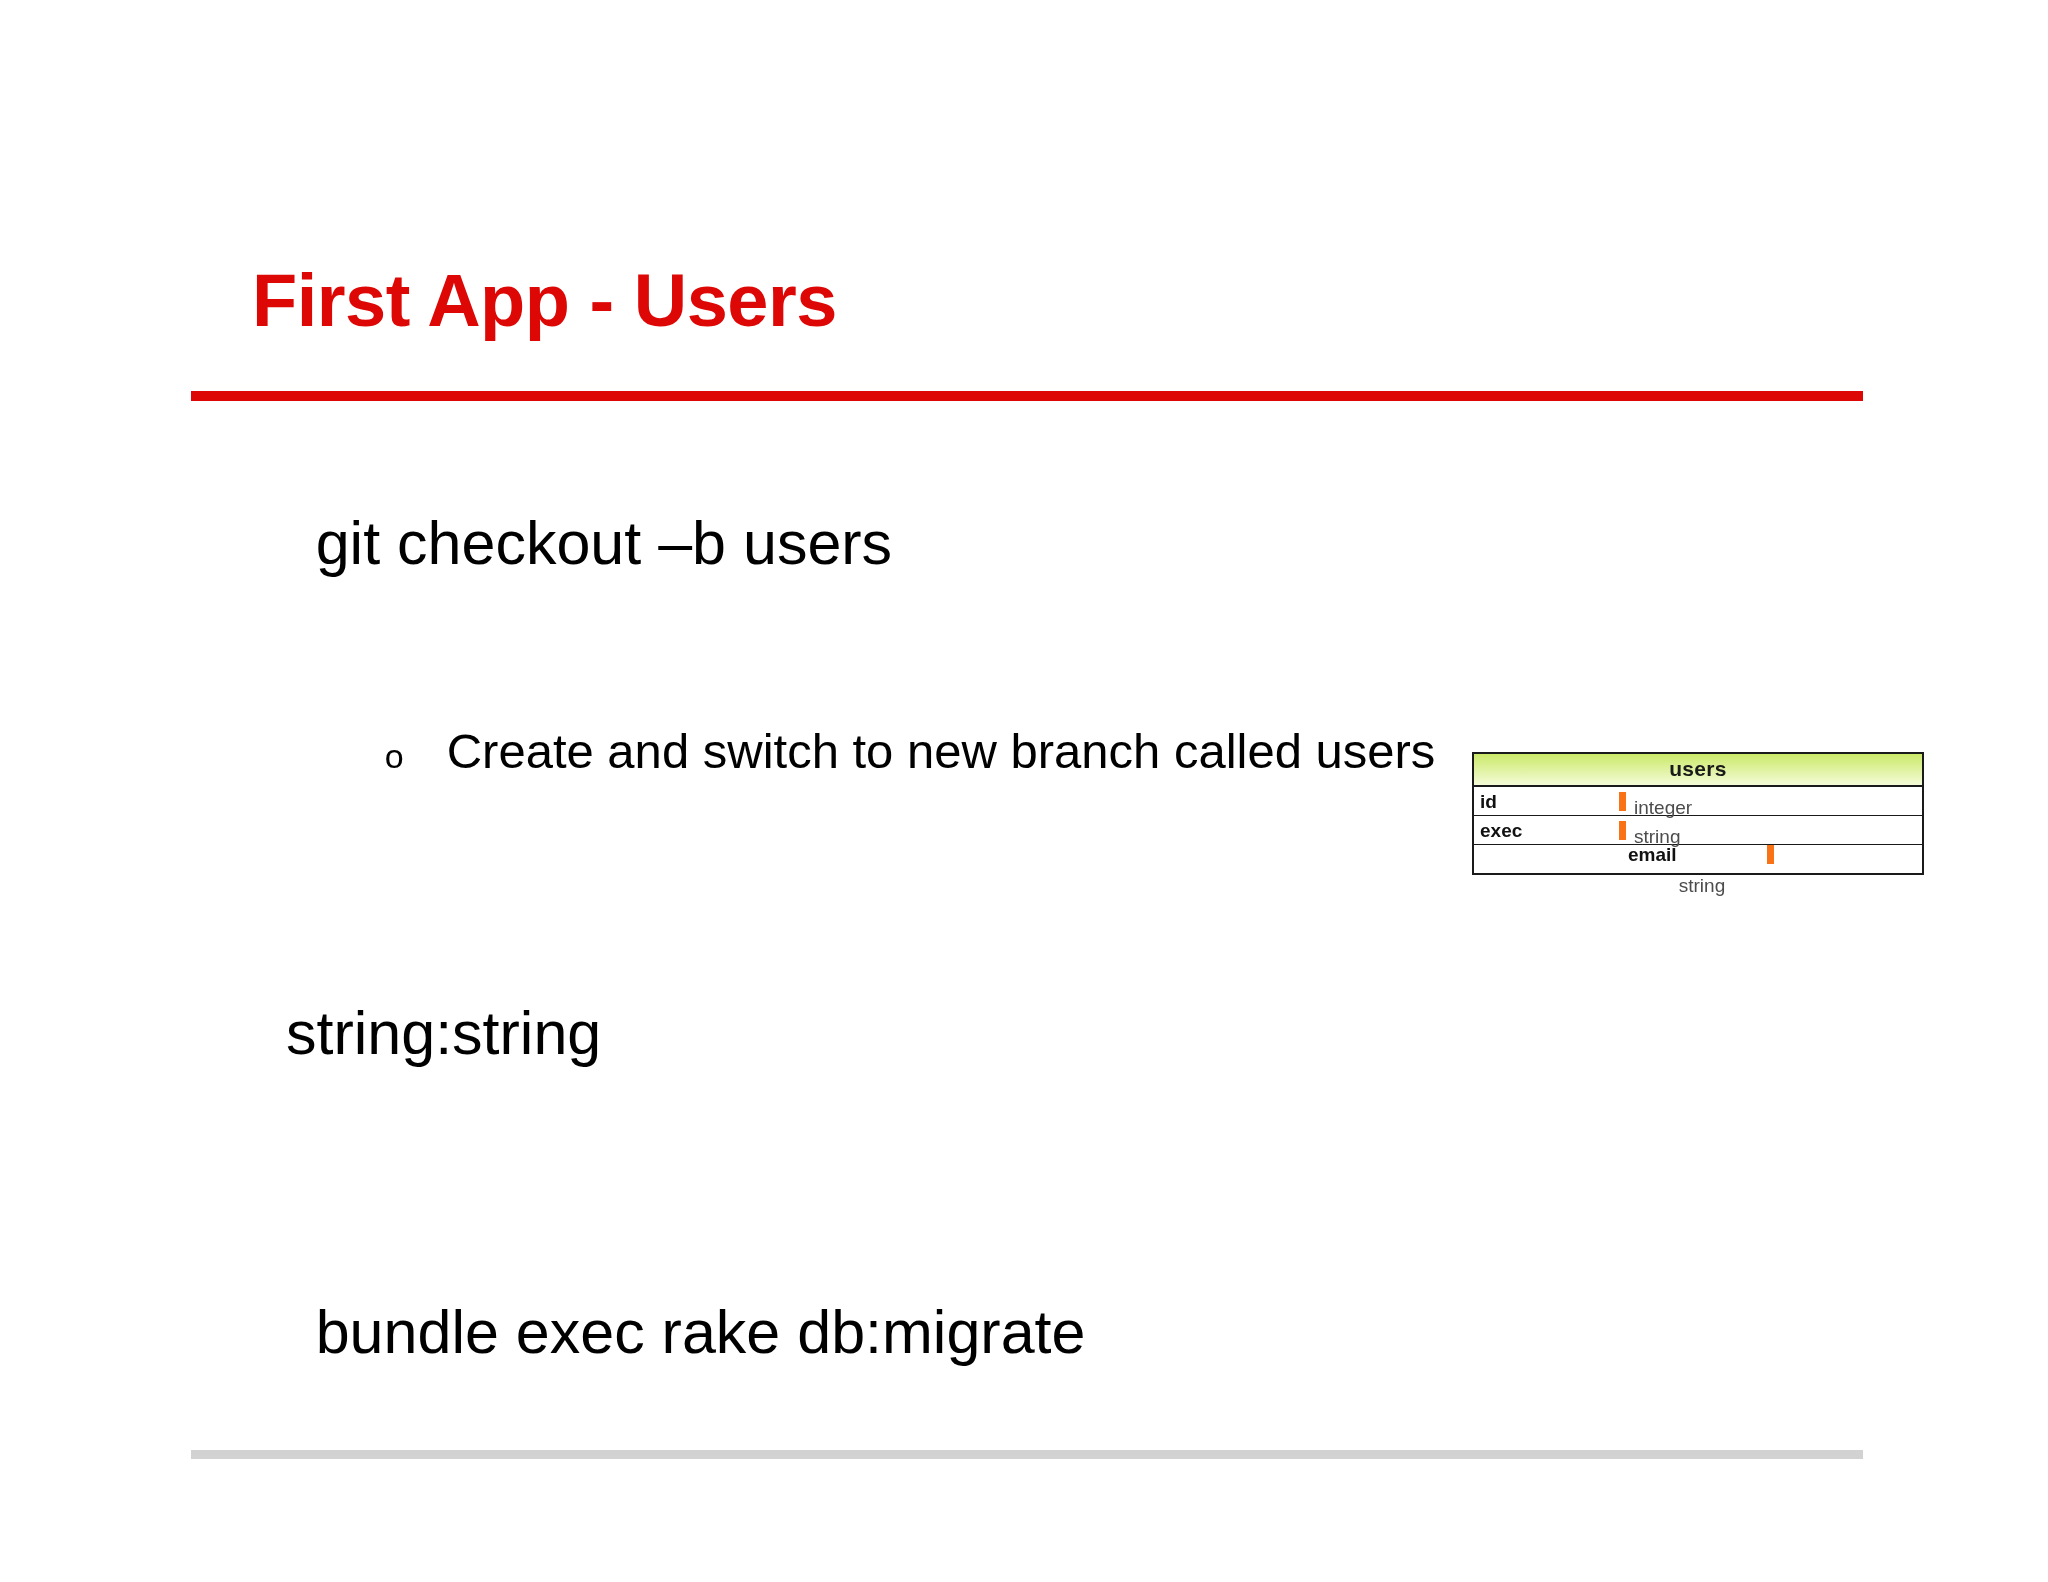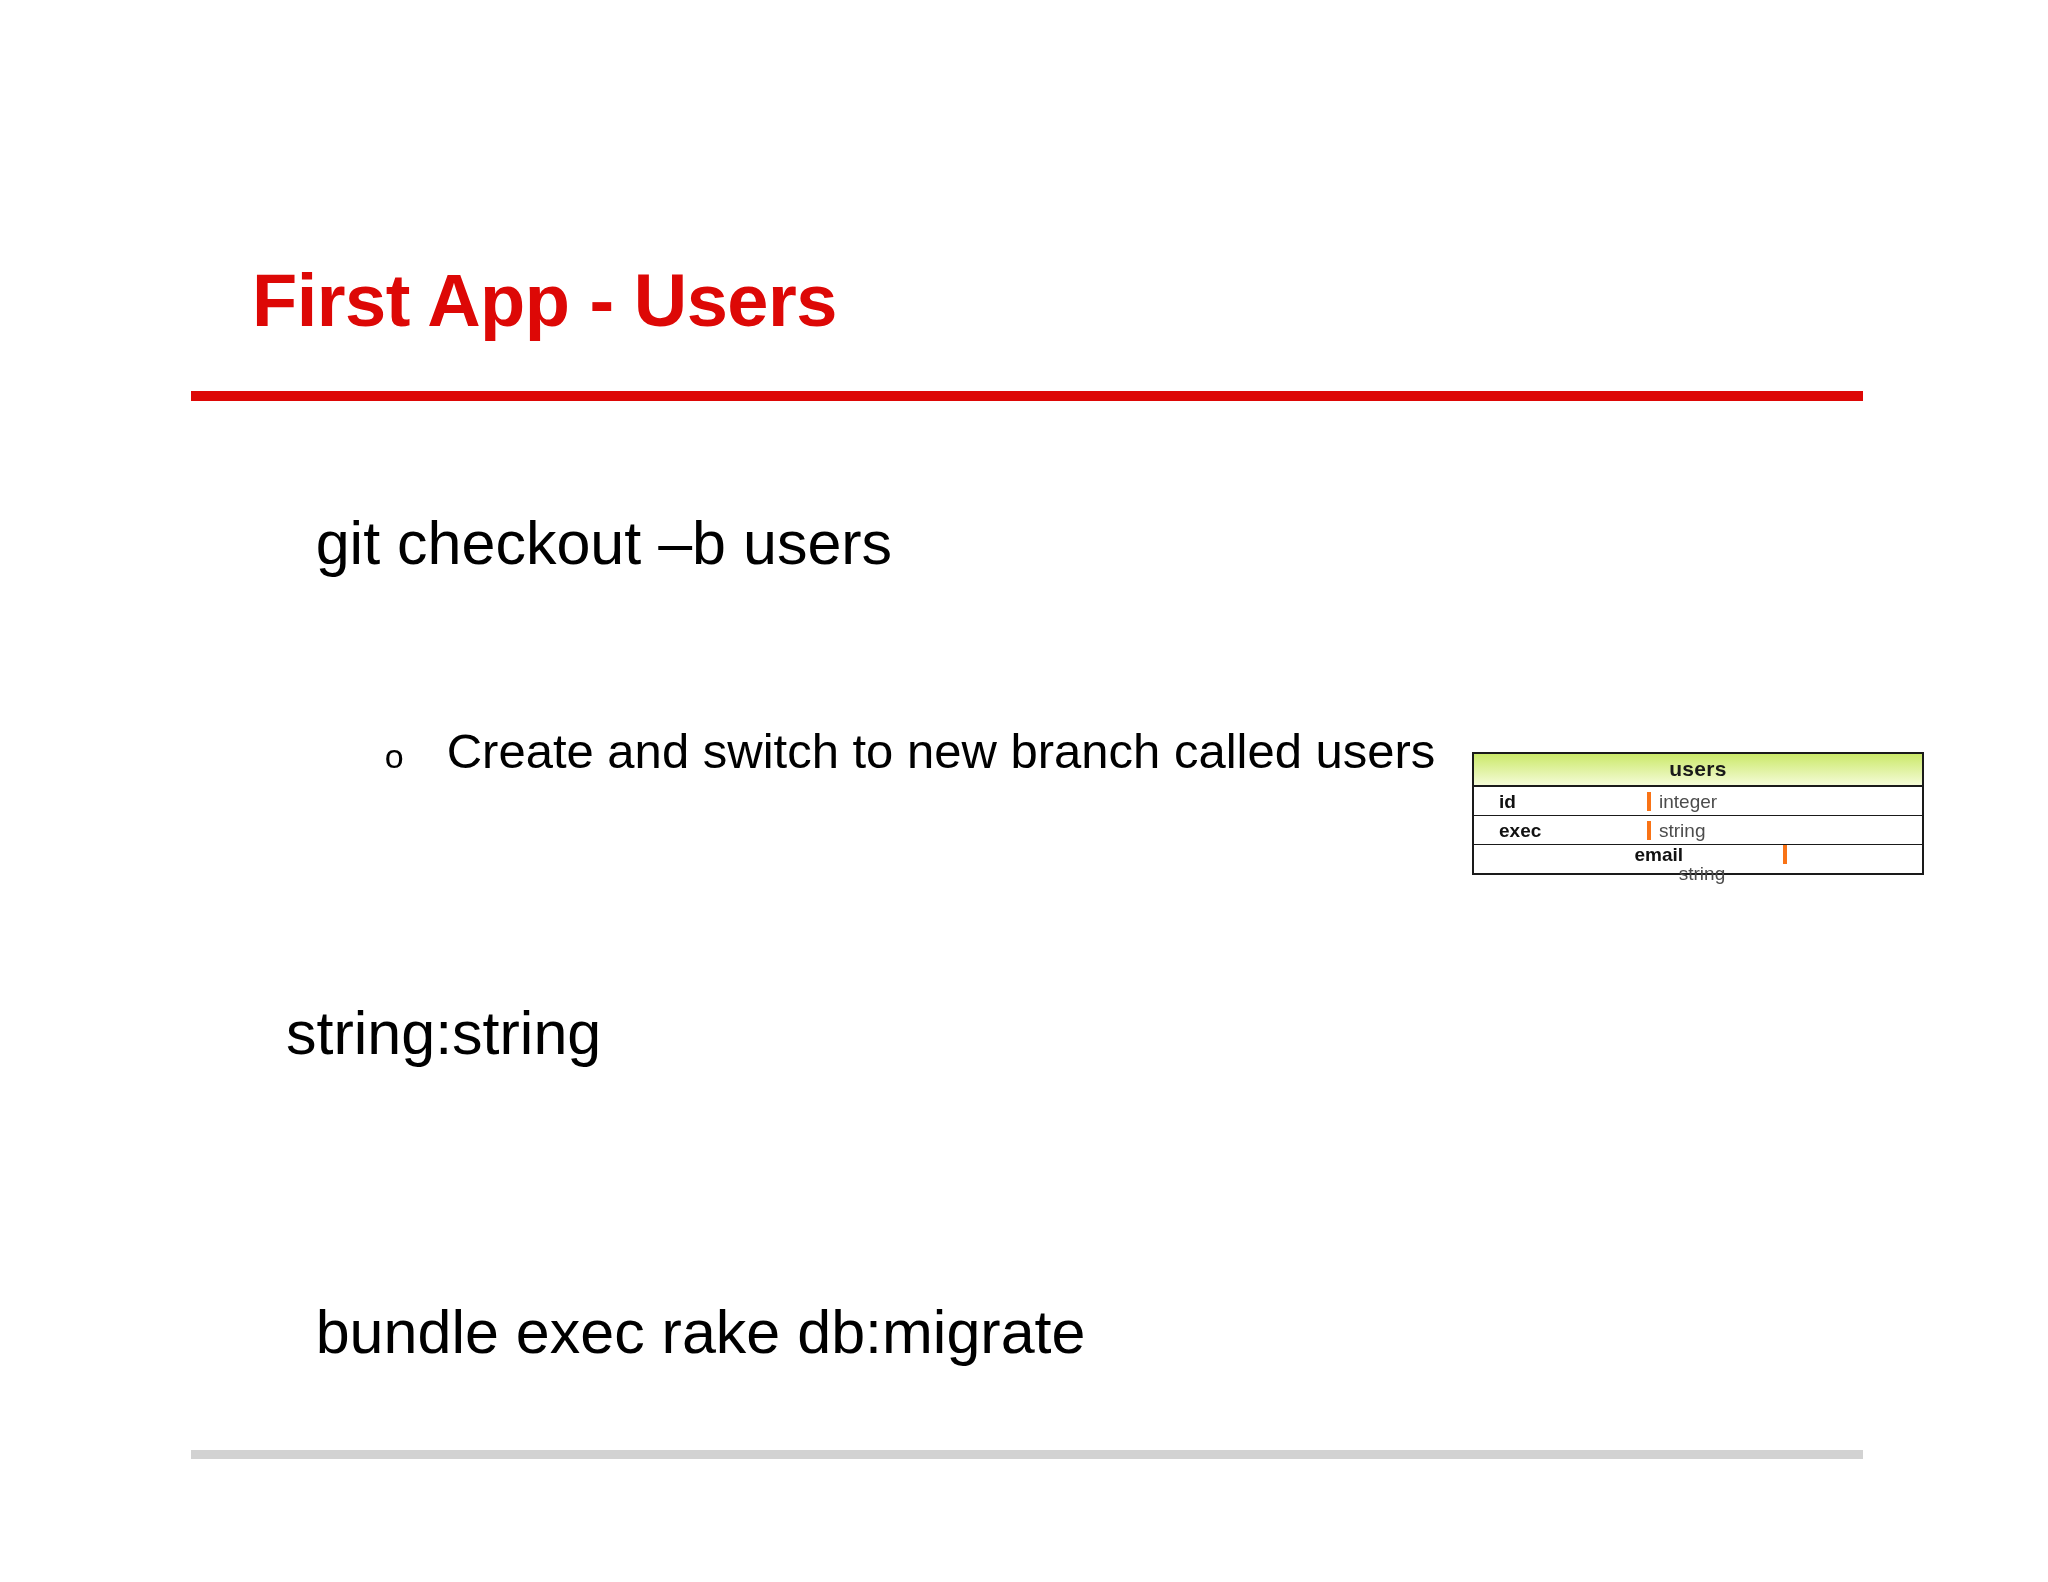--- a/index.html
+++ b/index.html
@@ -111,31 +111,32 @@
   .er-row {
     display: flex;
     border-bottom: 1px solid #1a1a1a;
     height: 28px;
     align-items: center;
   }
   .er-row:last-child { border-bottom: none; flex-direction: column; }
   .er-col-name {
     width: 152px;
     box-sizing: border-box;
+    padding-left: 6px;
     font-weight: bold;
     color: #111111;
-    border-right: 4px solid #f97316;
+    border-right: 7px solid #f97316;
     line-height: 1;
-    margin-left: 25px;
   }
   .er-col-type {
     flex: 1;
     padding-left: 8px;
     color: #4c4c4c;
     line-height: 1;
+    margin-top: 12px;
   }
 </style>
 </head>
 <body>
 
 <div class="slide" style="background: rgb(255, 255, 255);">
 
   <div class="slide-title" style="color: rgb(221, 8, 6);">First App - Users</div>
 
   <div class="rule-top" style="background: rgb(221, 8, 6);"></div>

